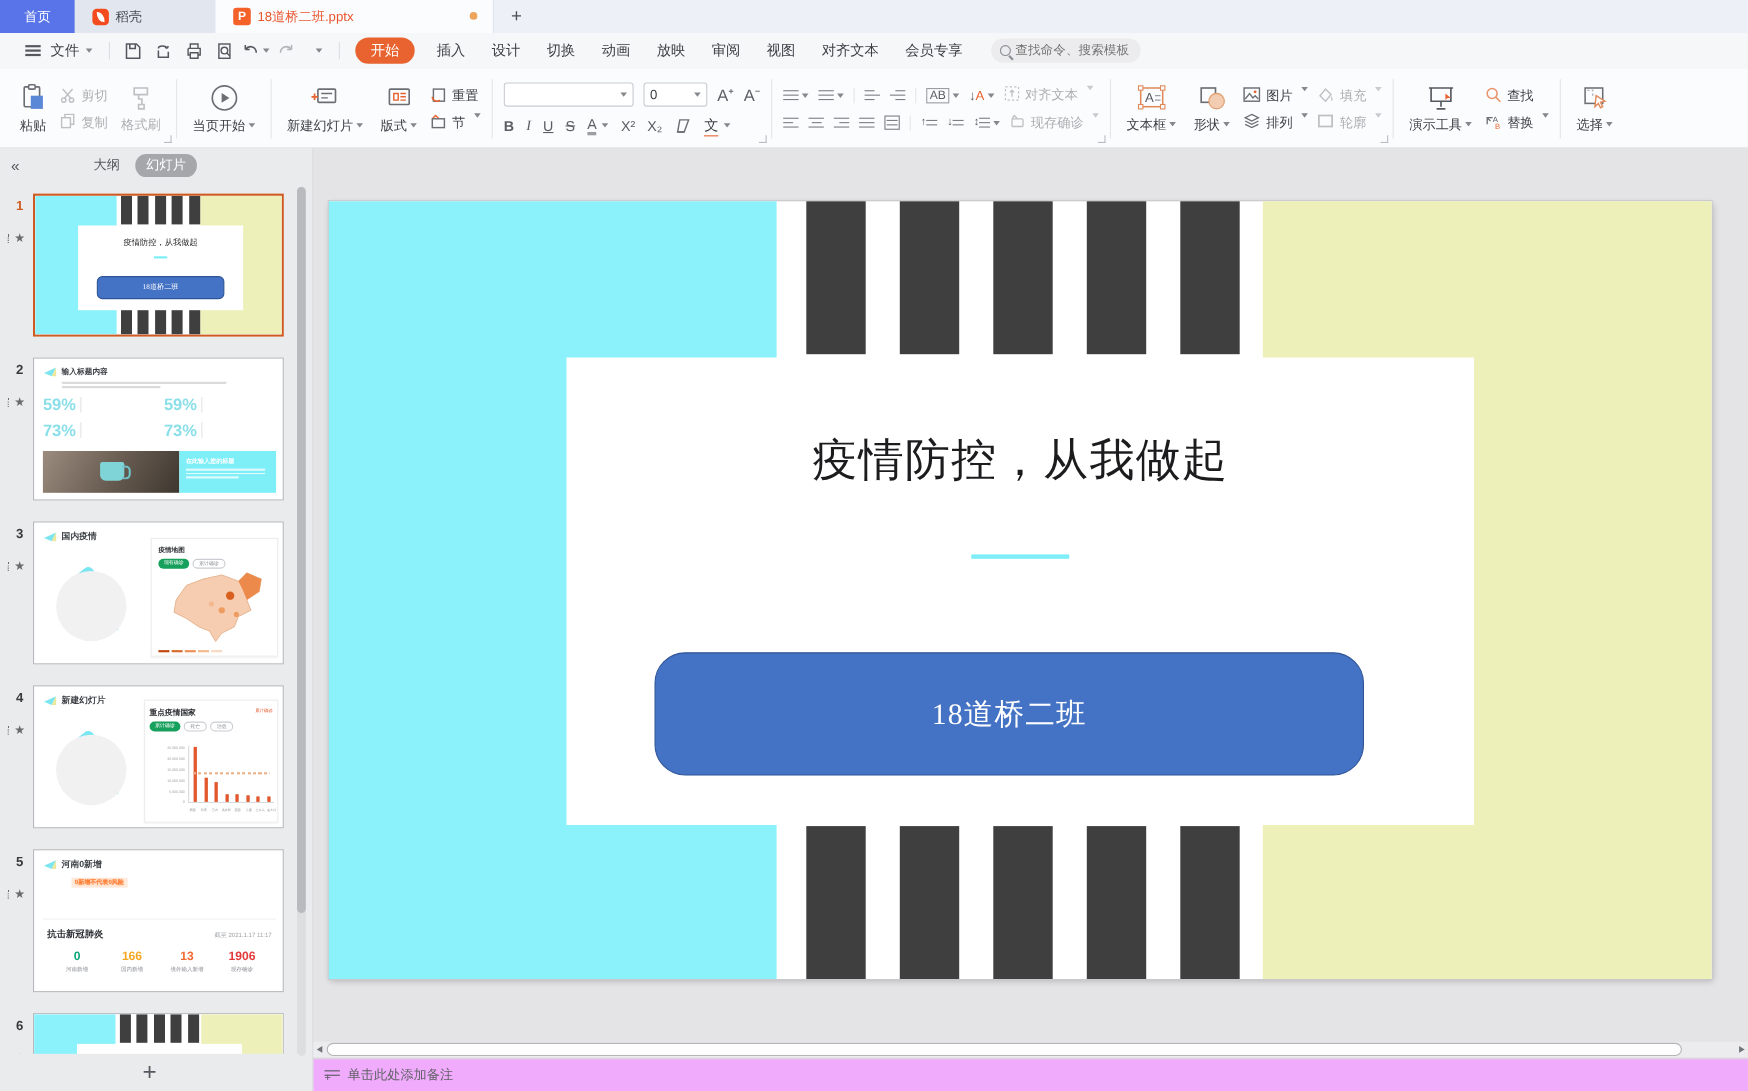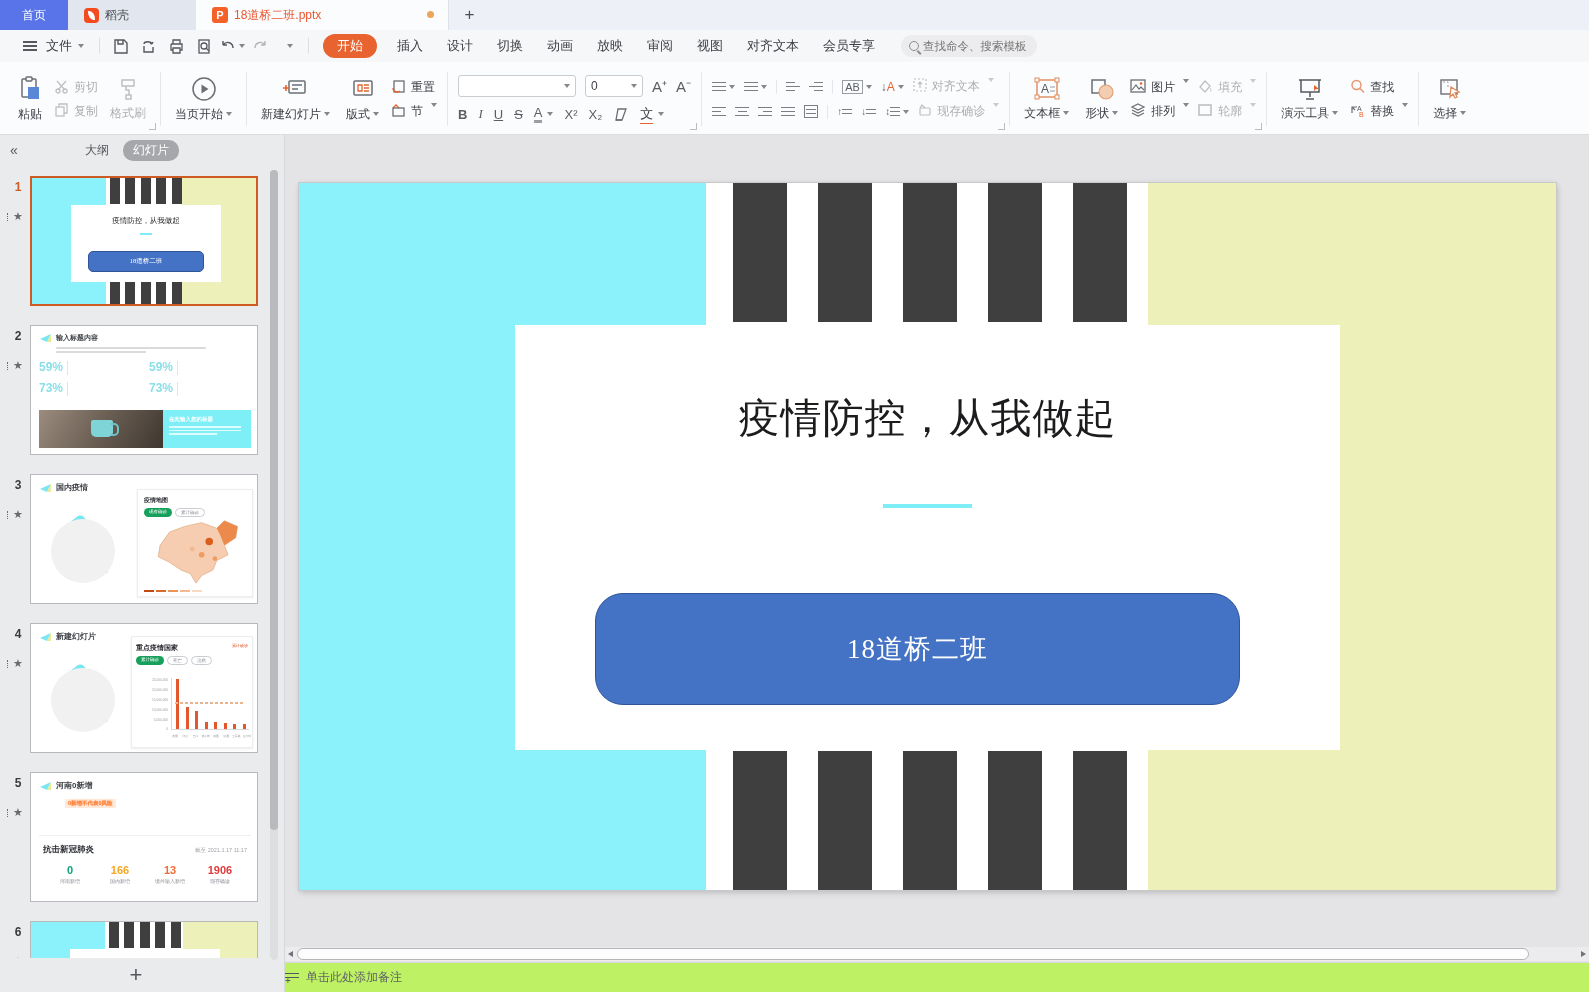--- a/index.html
+++ b/index.html
@@ -106,21 +106,21 @@
   .th-head { display:flex; align-items:center; gap:4px; padding:7px 8px 0; }
   .th-title { font-size:8px; font-weight:bold; color:#3c3f44; }
   .gline { height:2px; background:#d9dadc; border-radius:1px; margin:2px 0; }
   .pencil-zone { position:absolute; left:14px; top:30px; width:84px; height:84px; }
   .pencil-zone .circ { position:absolute; left:6px; top:14px; width:64px; height:64px; border-radius:50%; background:#f1f1f2; }
   .card { position:absolute; border:1px solid #ededef; box-shadow:0 1px 2px rgba(0,0,0,.08); background:#fff; }
   .badge-g { background:#17a05c; color:#fff; border-radius:6px; font-size:4.5px; padding:1px 5px; display:inline-block; }
   .badge-o { border:0.5px solid #c9ccd1; color:#8b8e94; border-radius:6px; font-size:4.5px; padding:1px 5px; display:inline-block; }
 
   
-  .t2-pct { font-size:12px; color:#8adfe8; font-weight:bold; }
+  .t2-pct { font-size:15px; color:#8adfe8; font-weight:bold; }
   .t2-cell { display:flex; gap:4px; align-items:flex-start; width:100px; }
   .t2-cell .sep { width:1px; height:14px; background:#e2e3e5; margin-top:1px;}
   .t2-photo { position:absolute; left:8px; top:84px; width:124px; height:38px;
     background:linear-gradient(120deg,#9b8c7e 0%,#6f6257 45%,#3e372f 100%); }
   .t2-mug { position:absolute; left:52px; top:10px; width:22px; height:17px; background:#7fd4d8; border-radius:2px 2px 5px 5px; }
   .t2-mug::after { content:""; position:absolute; right:-6px; top:3px; width:6px; height:9px;
     border:2px solid #6fc3c8; border-left:none; border-radius:0 5px 5px 0; }
   .t2-cyanbox { position:absolute; left:132px; top:84px; width:88px; height:38px; background:#7eeef7; padding:6px 6px; }
   .t2-cyanbox .wt { font-size:5.5px; color:#fff; font-weight:bold; margin-bottom:3px; }
   .t2-cyanbox .wl { height:1.5px; background:rgba(255,255,255,.75); margin:2px 0; }
@@ -162,22 +162,22 @@
     border:1.5px solid #2f5597; border-radius:28px; color:#fefefe; font-size:27px;
     font-family:"Liberation Serif",serif; display:flex; align-items:center; justify-content:center; letter-spacing:1px; }
 
   
   .hscroll { position:absolute; left:285px; top:947px; width:1304px; height:14px; background:#ececee; }
   .hs-thumb { position:absolute; left:12px; top:1px; width:1232px; height:12px; background:#fdfdfd;
     border:1px solid #b5b5b8; border-radius:6px; }
   .hs-arrow { position:absolute; top:4px; width:0; height:0; border-top:3.5px solid transparent; border-bottom:3.5px solid transparent; }
   .hs-left { left:3px; border-right:5px solid #707377; }
   .hs-right { right:3px; border-left:5px solid #707377; }
-  .notesbar { position:absolute; left:285px; top:962px; width:1304px; height:30px; background:#bef264;
-    border-top:1px solid #d9d9db; display:flex; align-items:center; gap:7px; 
+  .notesbar { position:absolute; left:285px; top:962px; width:1304px; height:30px; background:#f0abfc;
+    border-top:1px solid #d9d9db; display:flex; align-items:center; gap:7px; padding-left:10px;
     font-size:12px; color:#606266; }
   .notes-ic { width:14px; height:12px; position:relative; }
   .notes-ic::before { content:""; position:absolute; left:0; top:1px; width:14px; height:1.5px; background:#55585e; box-shadow:0 4px 0 #55585e; }
   .notes-ic::after { content:"+"; position:absolute; left:0px; top:3px; font-size:10px; color:#55585e; }
 </style>
 </head>
 <body>
 
 <div class="tabbar">
   <div class="tab tab-home">

